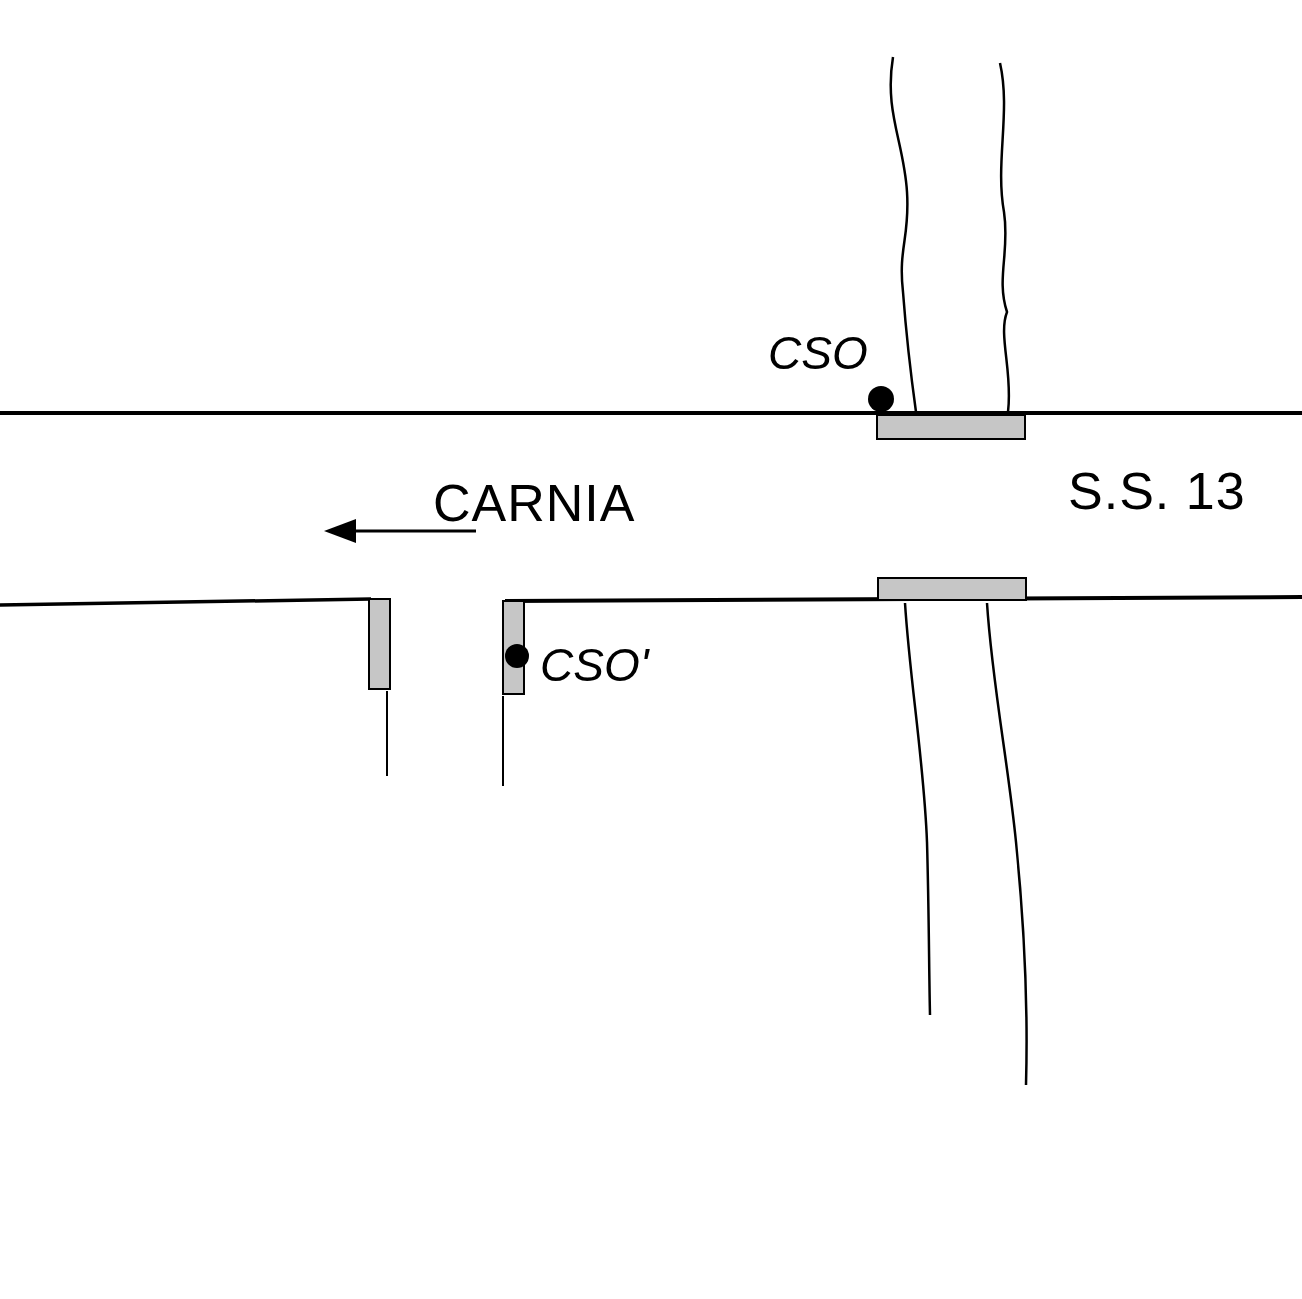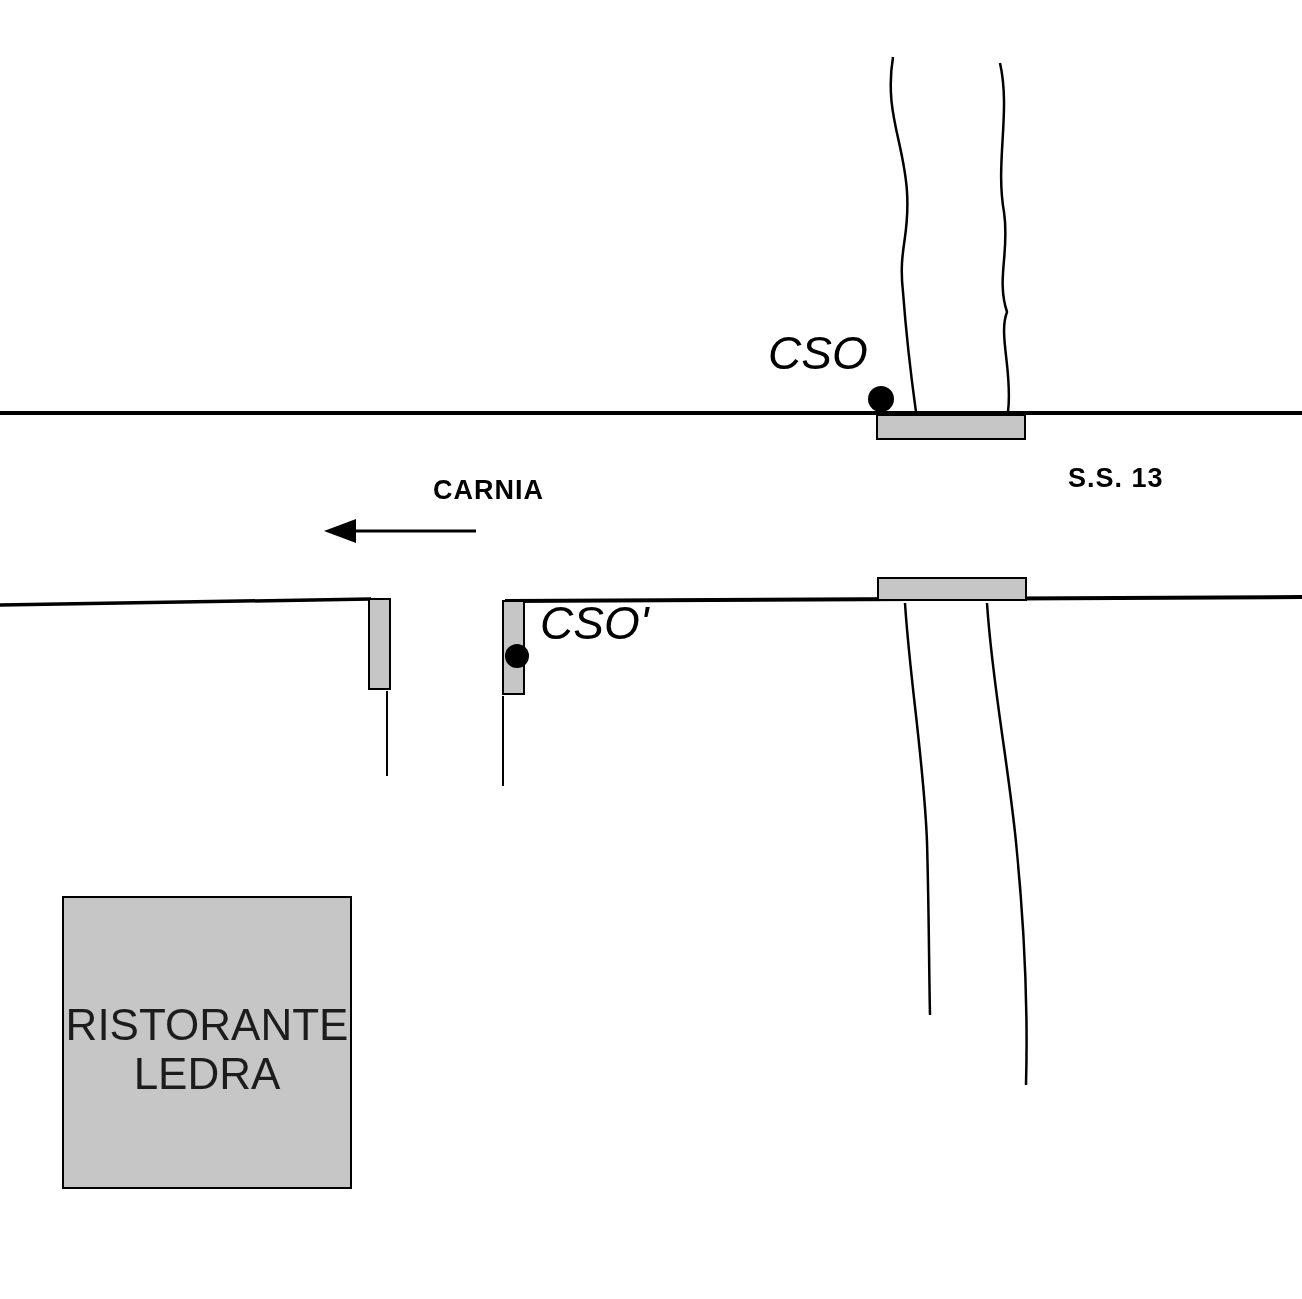--- a/index.html
+++ b/index.html
@@ -37,22 +37,22 @@
     stroke: var(--line);
     stroke-width: 2;
   }
   .abs { position: absolute; line-height: 1; white-space: nowrap; }
   .label-italic {
     font-style: italic;
     font-size: 46px;
     font-weight: 400;
   }
   .label-bold {
-    font-weight: bold;
-    font-size: 27px;
+    font-weight: normal;
+    font-size: 52px;
     letter-spacing: 1px;
   }
   .building {
     position: absolute;
     left: 62px;
     top: 896px;
     width: 290px;
     height: 293px;
     background: var(--gray);
     border: 2px solid var(--line);
@@ -104,20 +104,16 @@
     <line class="stroke" stroke-width="3" x1="352" y1="531" x2="476" y2="531"></line>
     <polygon class="fill-black" points="324,531 356,519 356,543"></polygon>
   </svg>
 
   <div class="abs label-italic" style="left:768px; top:330px;">CSO</div>
 
   <div class="abs label-bold" style="left:433px; top:477px;">CARNIA</div>
 
   <div class="abs label-bold" style="left:1068px; top:465px;">S.S. 13</div>
 
-  <div class="abs label-italic" style="left:540px; top:600px;">CSO'</div>
+  <div class="abs label-italic" style="left:540px; top:642px;">CSO'</div>
 
-  <div class="building">
-    <div class="building-line">RISTORANTE</div>
-    <div class="building-line">LEDRA</div>
-  </div>
 
 </div>
 
 </body></html>

